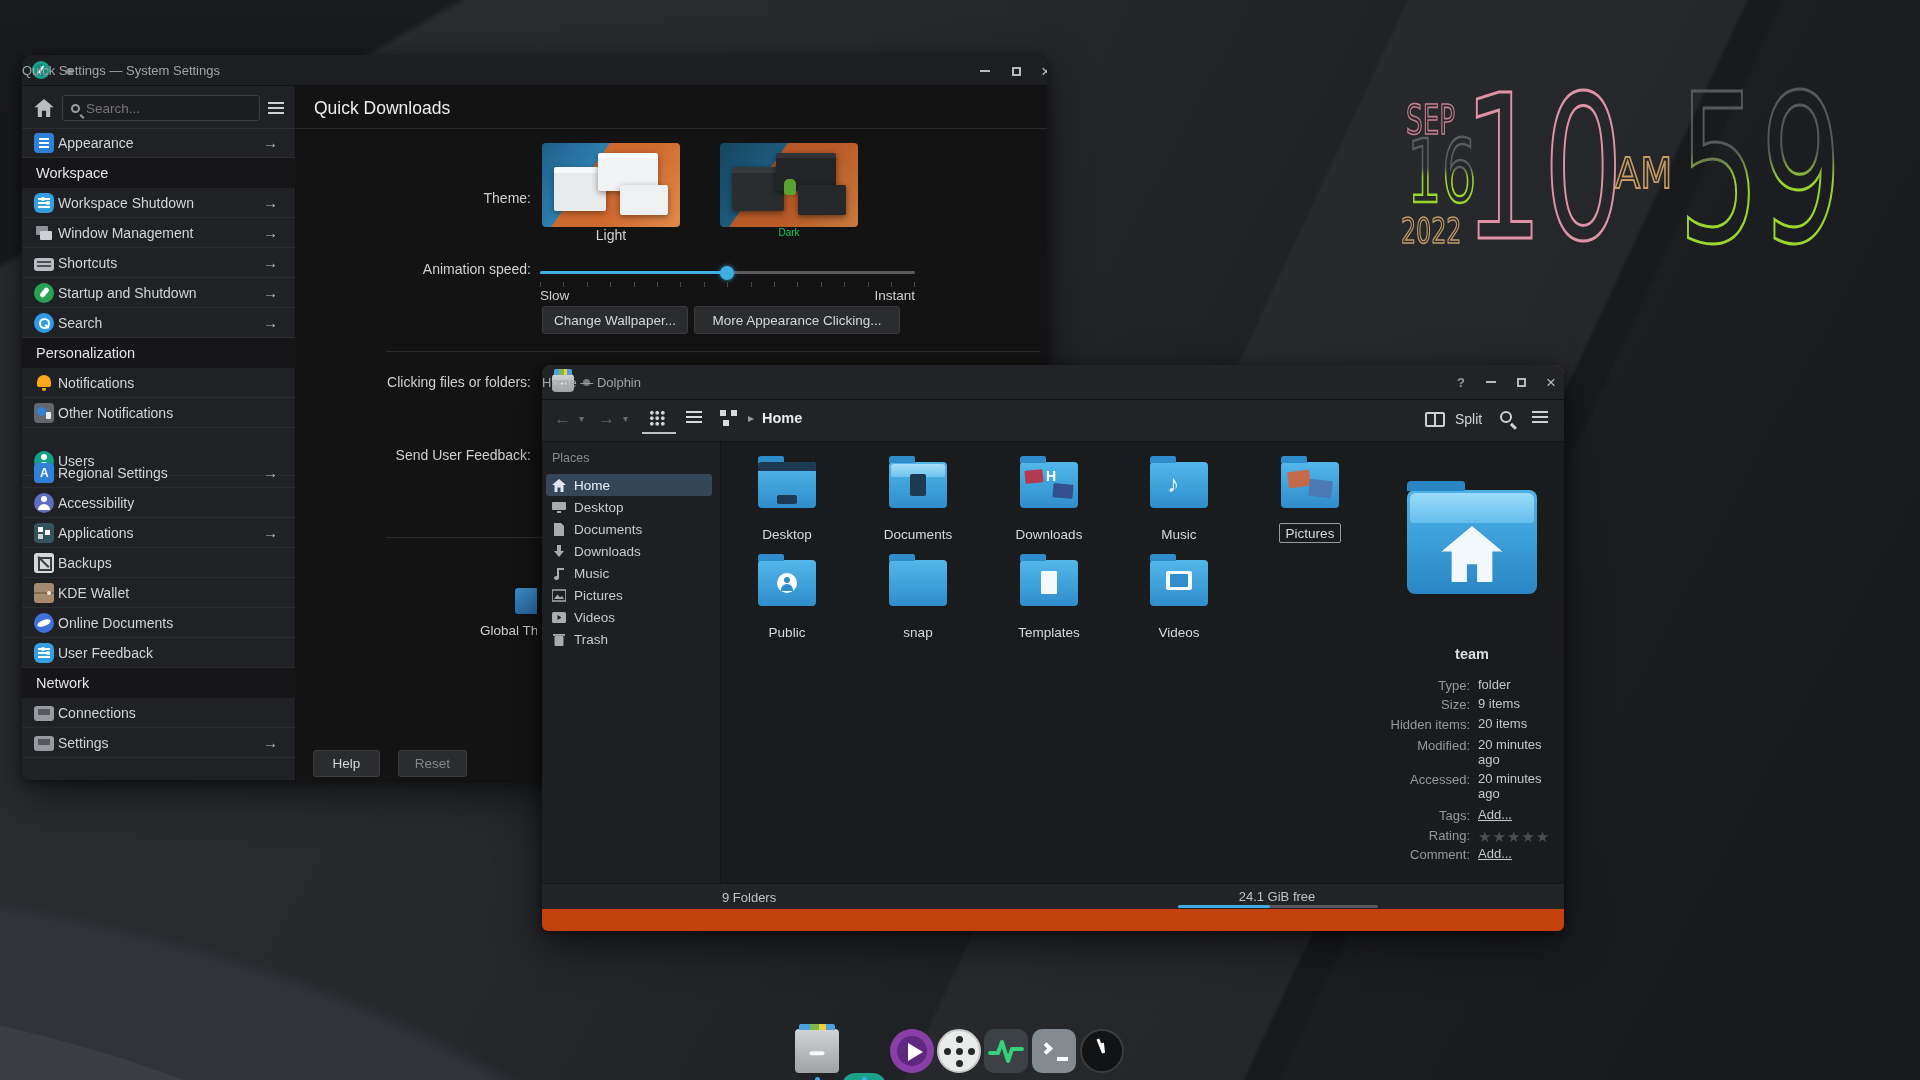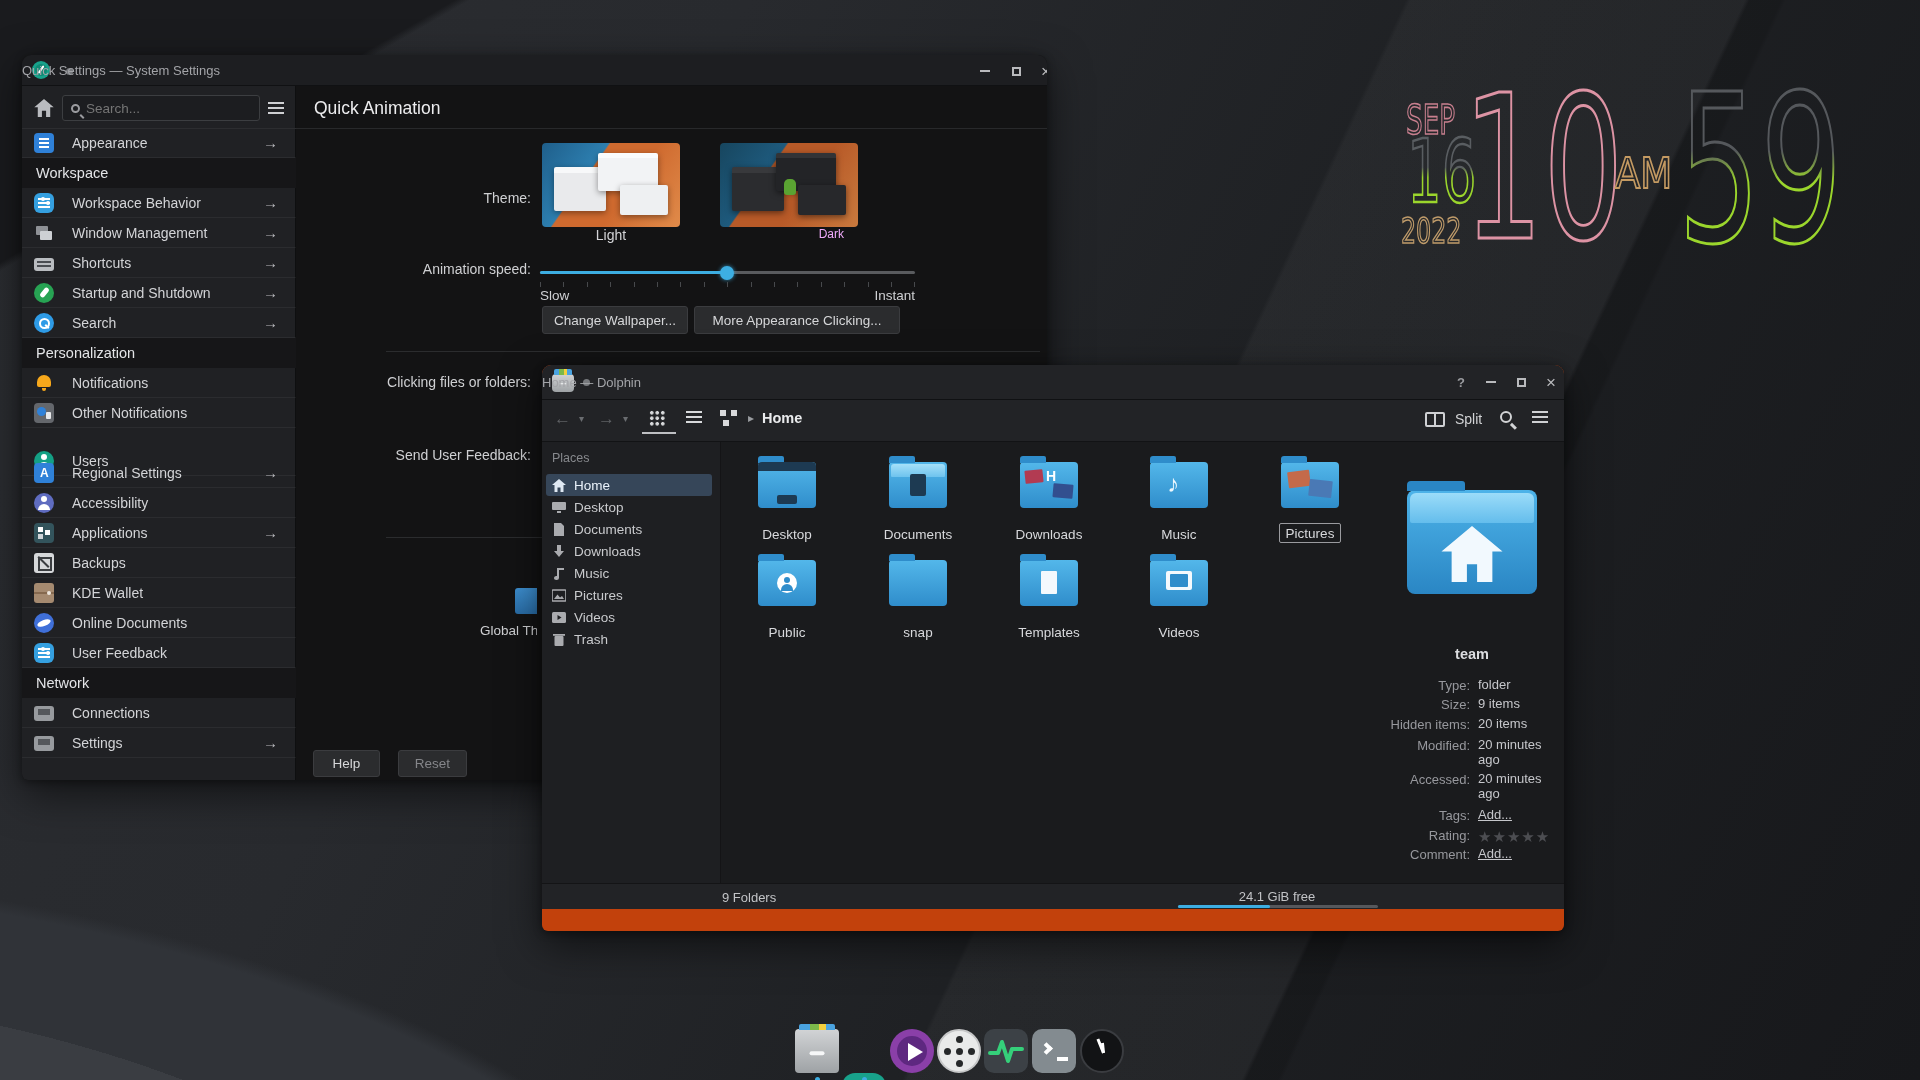--- a/index.html
+++ b/index.html
@@ -17,21 +17,21 @@
   .titlebar{position:absolute;left:0;top:0;right:0;background:#1d1e21;border-bottom:1px solid #101113}
   .title-text{position:absolute;left:0;right:0;color:#a3a4a8;font-size:13px}
   .tb-dot{position:absolute;width:7px;height:7px;border-radius:50%;background:#77797d}
   .ctl{position:absolute;width:22px;height:20px;display:flex;align-items:center;justify-content:center}
   .ctl-min i{width:10px;height:2px;background:#b9babd}
   .ctl-max i{width:9px;height:9px;border:2px solid #b9babd}
   .ctl-close{color:#b9babd;font-size:17px;line-height:1}
   .ctl-help{color:#9a9b9f;font-size:13px;font-weight:bold}
   
   .sb-row{position:absolute;left:0;width:274px;height:30px;display:flex;align-items:center;border-bottom:1px solid rgba(255,255,255,.05)}
-  .sb-row .lbl{color:#d3d4d7;font-size:14px;margin-left:18px;white-space:nowrap}
+  .sb-row .lbl{color:#d3d4d7;font-size:14px;margin-left:4px;white-space:nowrap}
   .sb-head{position:absolute;left:0;width:274px;height:30px;display:flex;align-items:center;background:#161618}
   .sb-head .lbl{color:#e3e4e7;font-size:14.5px;margin-left:14px}
   .sb-arrow{position:absolute;right:18px;color:#b9babe;font-size:15px}
   .ic{width:20px;height:20px;border-radius:4px;position:relative;flex:none;margin-left:12px}
   .ic::before,.ic::after{content:"";position:absolute}
   .ic-appearance{background:#2f81d8}.ic-appearance::before{left:5px;top:5px;width:10px;height:2px;background:#fff;box-shadow:0 4px 0 #fff,0 8px 0 #fff}
   .ic-sliders{background:#35a0e0;border-radius:6px}.ic-sliders::before{left:4px;top:5px;width:12px;height:2px;background:#fff;box-shadow:0 4px 0 #fff,0 8px 0 #fff}.ic-sliders::after{left:7px;top:4px;width:4px;height:4px;border-radius:50%;background:#fff;box-shadow:5px 4px 0 #fff}
   .ic-windows{background:transparent}.ic-windows::before{left:2px;top:3px;width:12px;height:9px;background:#8e9196;border-radius:1px}.ic-windows::after{left:6px;top:8px;width:12px;height:9px;background:#cdd0d4;border-radius:1px}
   .ic-keyboard{background:#b9bcc0;border-radius:3px;height:13px;margin-top:3px}.ic-keyboard::before{left:3px;top:3px;width:14px;height:2px;background:#4a4d52;box-shadow:0 4px 0 #4a4d52}
   .ic-rocket{background:#27a353;border-radius:50%}.ic-rocket::before{left:8px;top:4px;width:5px;height:11px;background:#fff;border-radius:3px;transform:rotate(40deg)}
@@ -159,21 +159,21 @@
     <div class="sb-row" style="top:42px">
         <span class="ic ic-appearance"></span>
         <span class="lbl">Appearance</span>
         <span class="sb-arrow">→</span>
       </div>
     <div class="sb-head" style="top:72px">
         <span class="lbl">Workspace</span>
       </div>
     <div class="sb-row" style="top:102px">
         <span class="ic ic-sliders"></span>
-        <span class="lbl">Workspace Behavior</span>
+        <span class="lbl">Workspace Shutdown</span>
         <span class="sb-arrow">→</span>
       </div>
     <div class="sb-row" style="top:132px">
         <span class="ic ic-windows"></span>
         <span class="lbl">Window Management</span>
         <span class="sb-arrow">→</span>
       </div>
     <div class="sb-row" style="top:162px">
         <span class="ic ic-keyboard"></span>
         <span class="lbl">Shortcuts</span>
@@ -242,39 +242,39 @@
         <span class="lbl">Connections</span>
       </div>
     <div class="sb-row" style="top:642px">
         <span class="ic ic-network"></span>
         <span class="lbl">Settings</span>
         <span class="sb-arrow">→</span>
       </div>
 
   </div>
 
-  <div class="abs" style="left:292px;top:43px;color:#ededef;font-size:17.5px">Quick Animation</div>
+  <div class="abs" style="left:292px;top:43px;color:#ededef;font-size:17.5px">Quick Downloads</div>
   <div class="divline" style="left:274px;top:73px;width:751px;background:#28292b"></div>
 
   <div class="flabel" style="left:280px;top:135px;width:229px">Theme:</div>
 
   <div class="abs" style="left:520px;top:88px;width:138px;height:84px;border-radius:4px;overflow:hidden;background:linear-gradient(125deg,#1f5f8b 0%,#2d7fb0 34%,#cf6a2f 35% 60%,#e08b4a 100%)">
     <div class="abs" style="left:12px;top:24px;width:52px;height:44px;background:#e9eaec;border-radius:2px;border-top:6px solid #f7f8f9;box-shadow:0 2px 6px rgba(0,0,0,.4)"></div>
     <div class="abs" style="left:56px;top:10px;width:60px;height:38px;background:#f2f3f5;border-radius:2px;border-top:5px solid #fafbfc;box-shadow:0 2px 6px rgba(0,0,0,.4)"></div>
     <div class="abs" style="left:78px;top:42px;width:48px;height:30px;background:#eef0f2;border-radius:2px;box-shadow:0 2px 6px rgba(0,0,0,.4)"></div>
   </div>
   <div class="abs" style="left:534px;top:172px;width:110px;text-align:center;color:#d4d5d8;font-size:14px">Light</div>
 
   <div class="abs" style="left:698px;top:88px;width:138px;height:84px;border-radius:4px;overflow:hidden;background:linear-gradient(125deg,#17465f 0%,#1e5a7d 34%,#b85a28 35% 60%,#c97a3e 100%)">
     <div class="abs" style="left:12px;top:24px;width:52px;height:44px;background:#2b2c2f;border-radius:2px;border-top:6px solid #38393c;box-shadow:0 2px 6px rgba(0,0,0,.5)"></div>
     <div class="abs" style="left:56px;top:10px;width:60px;height:38px;background:#232427;border-radius:2px;border-top:5px solid #323336;box-shadow:0 2px 6px rgba(0,0,0,.5)"></div>
     <div class="abs" style="left:78px;top:42px;width:48px;height:30px;background:#27282b;border-radius:2px;box-shadow:0 2px 6px rgba(0,0,0,.5)"></div>
     <div class="abs" style="left:64px;top:36px;width:12px;height:16px;background:#5aa332;border-radius:5px 5px 3px 3px"></div>
   </div>
-  <div class="abs" style="left:712px;top:172px;width:110px;text-align:right;color:#f0abfc;font-size:12px">Dark</div>
+  <div class="abs" style="left:712px;top:172px;width:110px;text-align:center;color:#22c55e;font-size:10px">Dark</div>
 
   <div class="flabel" style="left:280px;top:206px;width:229px">Animation speed:</div>
   <div class="abs" style="left:518px;top:211px;width:375px;height:14px">
     <div class="abs" style="left:0;top:5px;width:375px;height:3px;border-radius:2px;background:#595b5e"></div>
     <div class="abs" style="left:0;top:5px;width:187px;height:3px;border-radius:2px;background:#3daee2"></div>
     <div class="abs" style="left:180px;top:0;width:14px;height:14px;border-radius:50%;background:#3daee2;box-shadow:0 0 4px rgba(61,174,226,.8)"></div>
   </div>
   <div class="abs" style="left:518px;top:227px;width:375px;height:5px;background:repeating-linear-gradient(90deg,#47494c 0 1px,transparent 1px 23.4px)"></div>
   <div class="abs" style="left:518px;top:233px;color:#cfd0d3;font-size:13.5px">Slow</div>
   <div class="abs" style="left:793px;top:233px;width:100px;text-align:right;color:#cfd0d3;font-size:13.5px">Instant</div>

